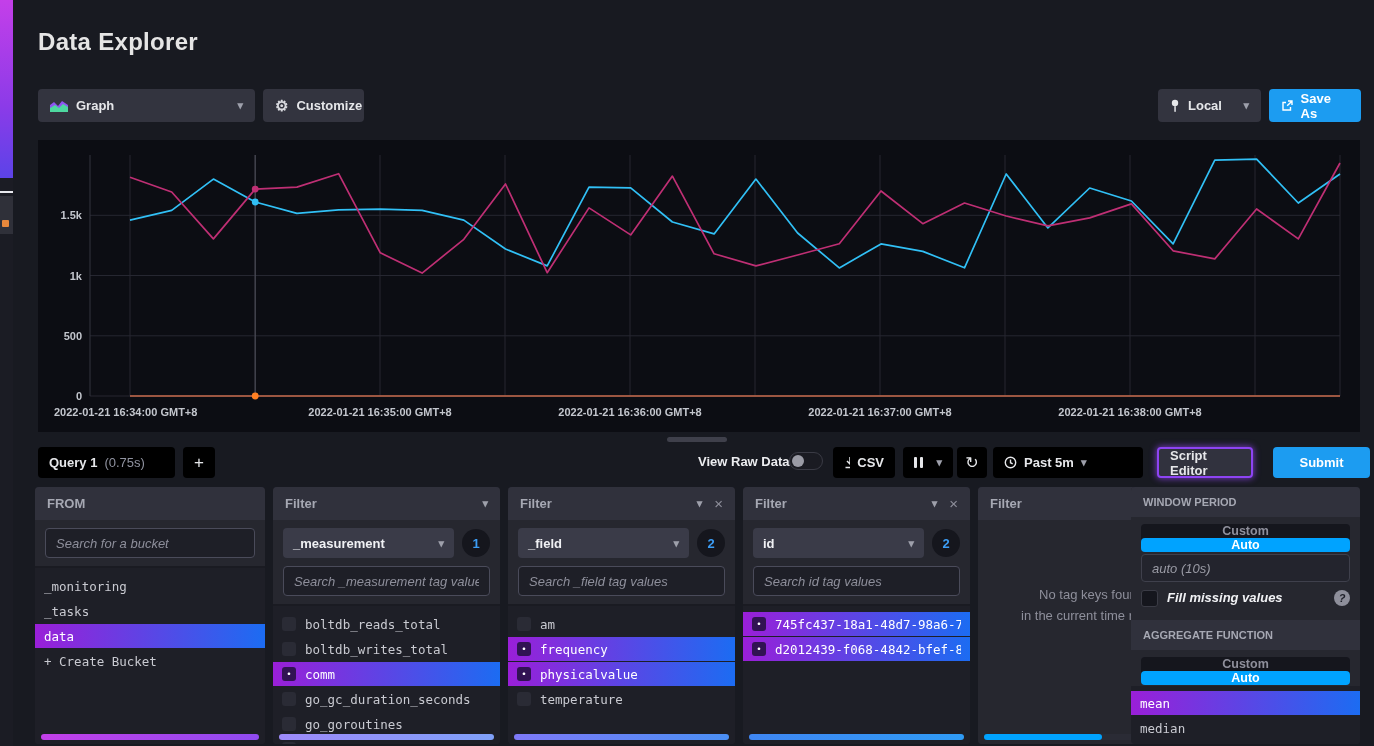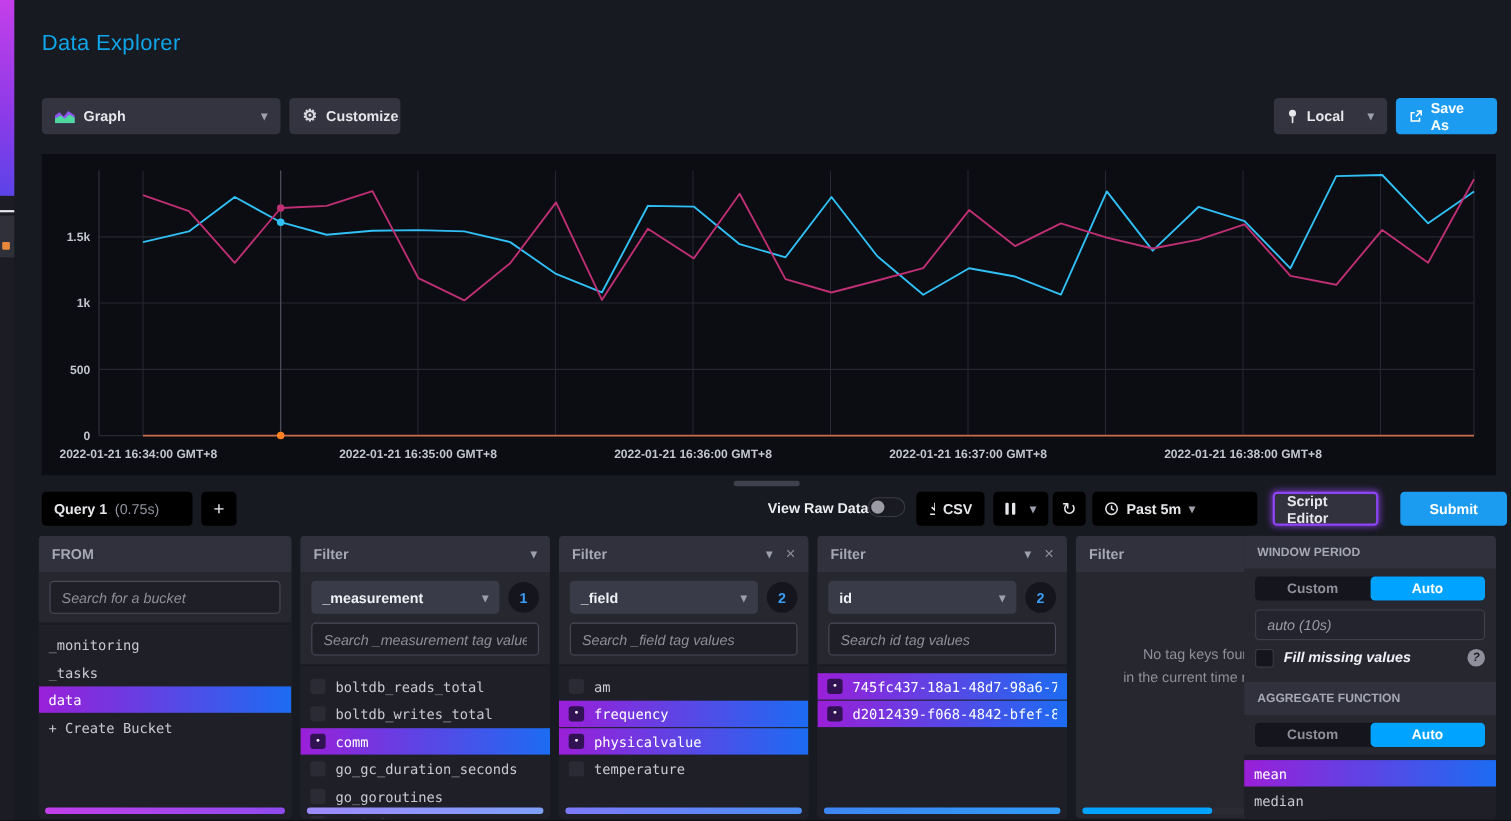--- a/index.html
+++ b/index.html
@@ -6,21 +6,21 @@
   .app{position:relative;width:1374px;height:746px;background:#181a21;overflow:hidden;
        font-family:"Liberation Sans",sans-serif;-webkit-font-smoothing:antialiased;}
   
   .rail{position:absolute;left:0;top:0;width:13px;height:746px;background:#1b1c24;}
   .rail-grad{position:absolute;left:0;top:0;width:13px;height:178px;
              background:linear-gradient(180deg,#c43fe9,#8b3be8 60%,#5c43e8);}
   .rail-line{position:absolute;left:0;top:191px;width:13px;height:2px;background:#e8e9ee;}
   .rail-block{position:absolute;left:0;top:196px;width:13px;height:38px;background:#2f3039;}
   .rail-orange{position:absolute;left:2px;top:24px;width:7px;height:7px;background:#e8883c;border-radius:1px;}
   
-  .page-title{position:absolute;left:38px;top:28px;font-size:20px;font-weight:400;color:#0ea5e9;letter-spacing:.3px;}
+  .page-title{position:absolute;left:38px;top:28px;font-size:24px;font-weight:700;color:#e5e5e5;letter-spacing:.3px;}
   
   .btn{position:absolute;top:89px;height:33px;background:#33343f;border-radius:4px;display:flex;
        align-items:center;gap:8px;padding:0 12px;box-sizing:border-box;color:#e6e7ea;
        font-size:13px;font-weight:700;cursor:pointer;}
   .caret{color:#9ea0ab;font-size:11px;}
   .btn .caret{margin-left:auto;}
   .blue-btn{background:#1c9cf1;color:#fff;justify-content:center;}
   .gear{font-size:15px;line-height:1;color:#d8d9de;}
   
   .chart-card{position:absolute;left:38px;top:140px;width:1322px;height:292px;background:#0c0d13;}
@@ -76,21 +76,21 @@
   .sb-1{background:linear-gradient(90deg,#7e79f8,#4a8ff4);}
   .sb-2{background:linear-gradient(90deg,#3f86f3,#2f9bf5);}
   .sb-3{background:#2a2b35;}
   .sb-3 .thumb{position:absolute;left:0;top:0;height:6px;width:55%;border-radius:3px;background:#00a3ff;}
   
   .wp{position:absolute;left:1131px;top:487px;width:229px;height:257px;background:#26272f;border-radius:4px;
       overflow:hidden;z-index:6;display:flex;flex-direction:column;}
   .wp-h{flex:none;height:30px;background:#30313c;display:flex;align-items:center;padding:0 12px;
         font-size:11px;font-weight:700;color:#a6a8b3;}
   .wp-body{flex:none;padding:7px 10px 8px;display:flex;flex-direction:column;gap:8px;}
-  .seg{height:22px;background:#15161d;border-radius:4px;display:flex;cursor:pointer;}
+  .seg{height:22px;background:#15161d;border-radius:4px;display:flex;cursor:pointer;flex-direction:column;}
   .seg div{flex:1;display:flex;align-items:center;justify-content:center;font-size:12.5px;font-weight:700;color:#8e8f9b;}
   .seg .on{background:#00a3ff;color:#fff;border-radius:4px;}
   .wp-input{height:28px;background:#23242d;border:1px solid #3f404c;border-radius:4px;padding:0 10px;
             width:100%;box-sizing:border-box;color:#c9cad1;font-size:13px;outline:none;font-family:"Liberation Sans",sans-serif;}
   .wp-input::placeholder{font-style:italic;color:#9a9ba5;}
   .fill-row{display:flex;gap:9px;height:22px;font-style:italic;}
   .big-cb{flex:none;width:17px;height:17px;border-radius:3px;background:#15161d;border:1px solid #3a3b45;box-sizing:border-box;cursor:pointer;}
   .fill-lbl{font-size:13px;font-weight:700;color:#f0f1f4;}
   .help{margin-left:auto;width:16px;height:16px;border-radius:50%;background:#8e8f9b;color:#1c1d26;
         font-size:11px;font-weight:700;display:flex;align-items:center;justify-content:center;}

